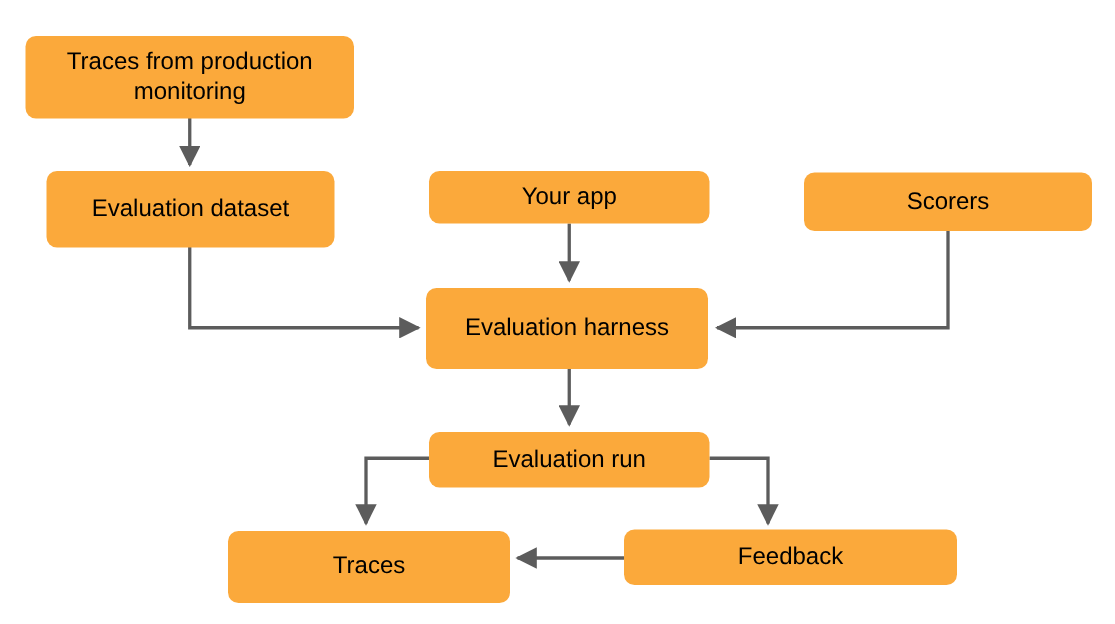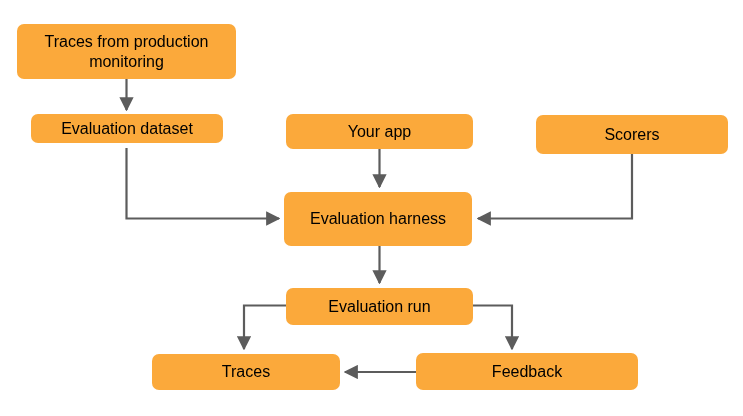--- a/index.html
+++ b/index.html
@@ -74,41 +74,41 @@
 
     <path class="edge-path" marker-end="url(#arrow)" d="M 473 305.5 L 512 305.5 L 512 349"></path>
 
     <path class="edge-path" marker-end="url(#arrow)" d="M 416 372 L 345 372"></path>
   </svg>
 
   <div class="node" style="left:17px; top:24px; width:219px; height:55px;">
     <span>Traces from production monitoring</span>
   </div>
 
-  <div class="node" style="left:31px; top:114px; width:192px; height:29px;">
+  <div class="node" style="left:31px; top:114px; width:192px; height:51px;">
     <span>Evaluation dataset</span>
   </div>
 
   <div class="node" style="left:286px; top:114px; width:187px; height:35px;text-align:right;">
     <span>Your app</span>
   </div>
 
   <div class="node" style="left:536px; top:115px; width:192px; height:39px;">
     <span>Scorers</span>
   </div>
 
   <div class="node" style="left:286px; top:288px; width:187px; height:37px;">
     <span>Evaluation run</span>
   </div>
 
   <div class="node" style="left:284px; top:192px; width:188px; height:54px;">
     <span>Evaluation harness</span>
   </div>
 
-  <div class="node" style="left:152px; top:354px; width:188px; height:36px;">
+  <div class="node" style="left:152px; top:354px; width:188px; height:48px;">
     <span>Traces</span>
   </div>
 
   <div class="node" style="left:416px; top:353px; width:222px; height:37px;">
     <span>Feedback</span>
   </div>
 
 </div>
 
 </body></html>

